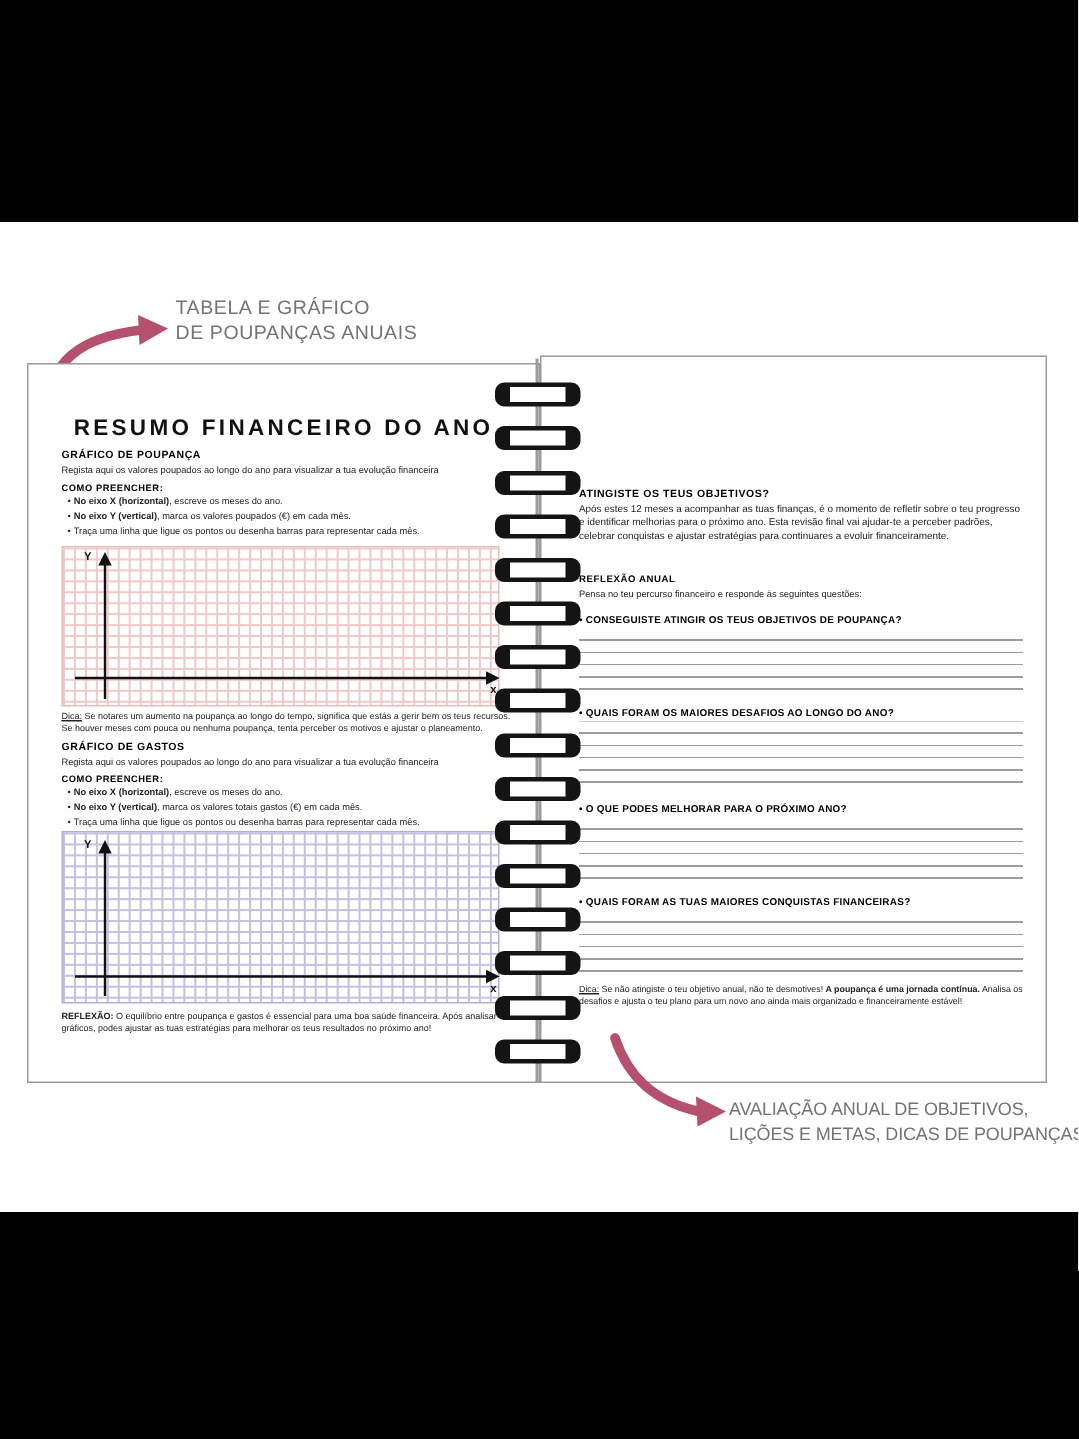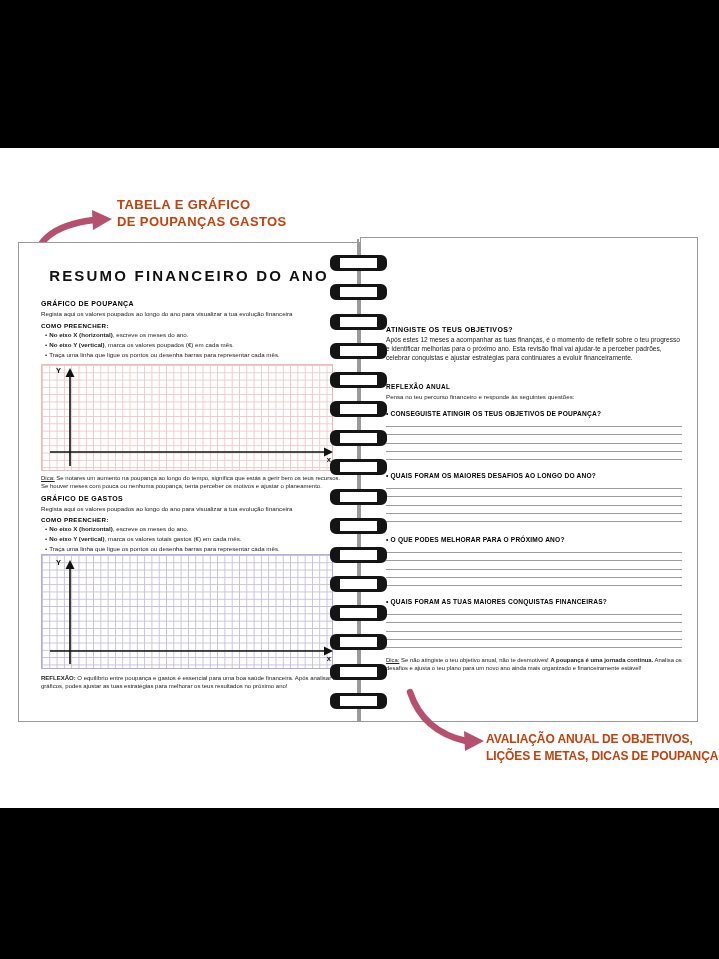--- a/index.html
+++ b/index.html
@@ -4,31 +4,31 @@
 <style>
   html,body{margin:0;padding:0;background:#fff;}
   *{box-sizing:border-box;}
   .stage{position:relative;width:719px;height:959px;background:#fff;overflow:hidden;
          font-family:"Liberation Sans","DejaVu Sans",sans-serif;color:#1b1b1b;}
   .bar{position:absolute;left:0;width:719px;background:#000;}
   .bar.top{top:0;height:148px;}
   .bar.bottom{top:808px;height:151px;}
 
   
-  .anno-text{position:absolute;color:#c2410c;font-size:13px;line-height:17px;letter-spacing:.4px;
-             font-weight:700;white-space:nowrap;}
+  .anno-text{position:absolute;color:#737373;font-size:13px;line-height:17px;letter-spacing:.4px;
+             font-weight:400;white-space:nowrap;}
   .anno-text.small{font-size:12px;line-height:16.5px;letter-spacing:-.1px;}
   .arrow-svg{position:absolute;overflow:visible;}
 
   
   .page{position:absolute;background:#fff;border:1px solid #9a9a9a;z-index:0;}
   .page-left{left:18px;top:242px;width:342px;height:480px;}
   .page-right{left:360px;top:237px;width:338px;height:485px;}
   .pg-title{position:absolute;left:0;width:100%;text-align:center;font-weight:700;
-            font-size:15px;letter-spacing:2.2px;color:#111;white-space:nowrap;}
+            font-size:15px;letter-spacing:2.2px;color:#111;white-space:nowrap;margin-top:10px;}
   .blk{position:absolute;white-space:nowrap;}
   .wrapblk{position:absolute;white-space:normal;}
   .h1{font-weight:700;font-size:7px;letter-spacing:.4px;color:#000;}
   .body-s{font-size:6.2px;line-height:10px;color:#222;}
   .body-t{font-size:6px;line-height:8px;color:#222;}
   .bullet .b{font-weight:700;}
   .bullet .mk{margin-right:2px;}
   .qhead{font-weight:700;font-size:6.6px;letter-spacing:.2px;color:#000;white-space:nowrap;}
   .answer-lines{position:absolute;width:296px;height:42px;
      background:repeating-linear-gradient(to bottom,transparent 0,transparent 7.2px,#9c9c9c 7.2px,#9c9c9c 8.2px);}
@@ -61,21 +61,21 @@
 
   <div class="bar top"></div>
   <div class="bar bottom"></div>
 
   <svg class="arrow-svg" style="left:22px;top:203px;width:92px;height:70px;" viewBox="0 0 92 70">
     <path d="M 14 66 C 10 40, 30 22, 72 17" fill="none" stroke="#b5506f" stroke-width="6.5" stroke-linecap="round"></path>
     <polygon points="70,7 90,16 71,27" fill="#b5506f"></polygon>
   </svg>
   <div class="anno-text" style="left:117px;top:196px;">
     <div>TABELA E GRÁFICO</div>
-    <div>DE POUPANÇAS GASTOS</div>
+    <div>DE POUPANÇAS ANUAIS</div>
   </div>
 
   <div class="page page-left">
     <div class="pg-title" style="top:24px;">RESUMO FINANCEIRO DO ANO</div>
 
     <div class="blk h1" style="left:22px;top:57px;">GRÁFICO DE POUPANÇA</div>
     <div class="blk body-s" style="left:22px;top:66px;">Regista aqui os valores poupados ao longo do ano para visualizar a tua evolução financeira</div>
     <div class="blk h1" style="left:22px;top:79px;font-size:6.2px;">COMO PREENCHER:</div>
     <div class="blk body-s bullet" style="left:26px;top:87px;">
       <span class="mk">•</span><span class="b">No eixo X (horizontal)</span><span>, escreve os meses do ano.</span>

